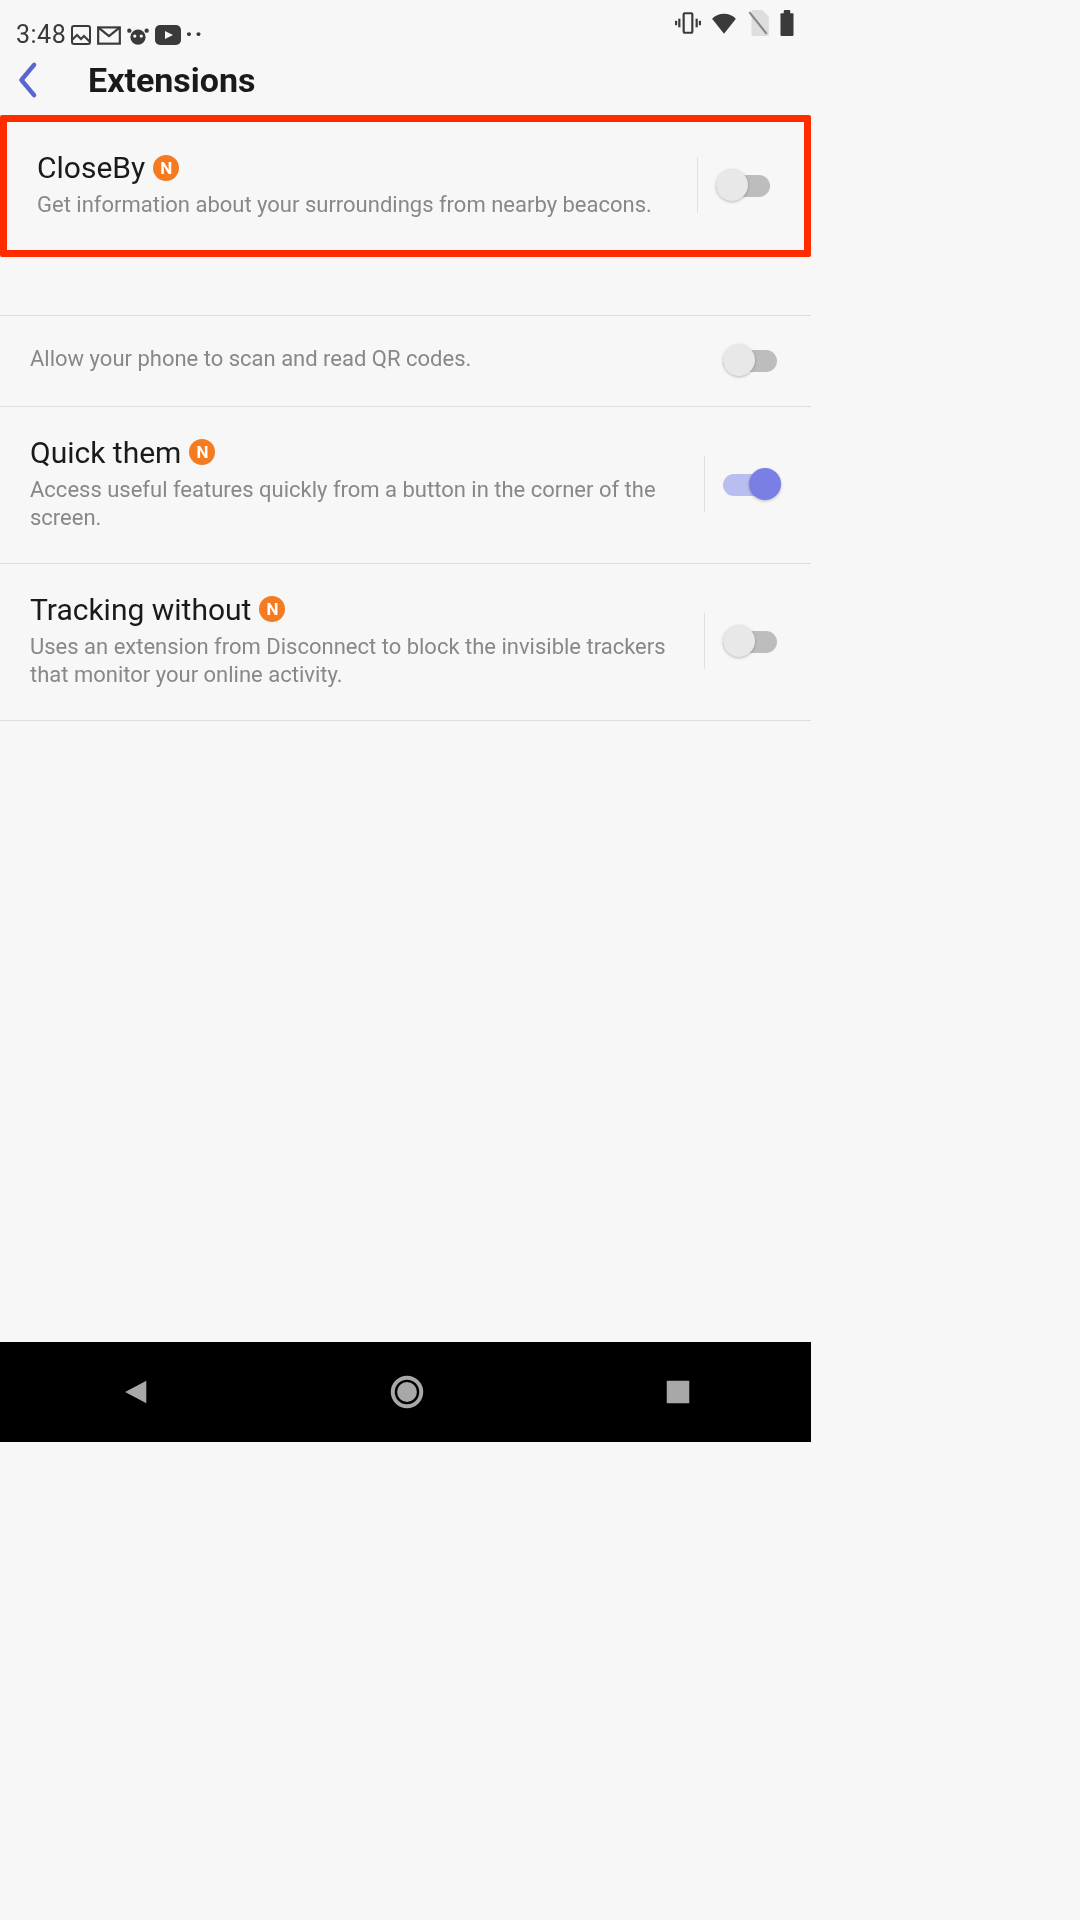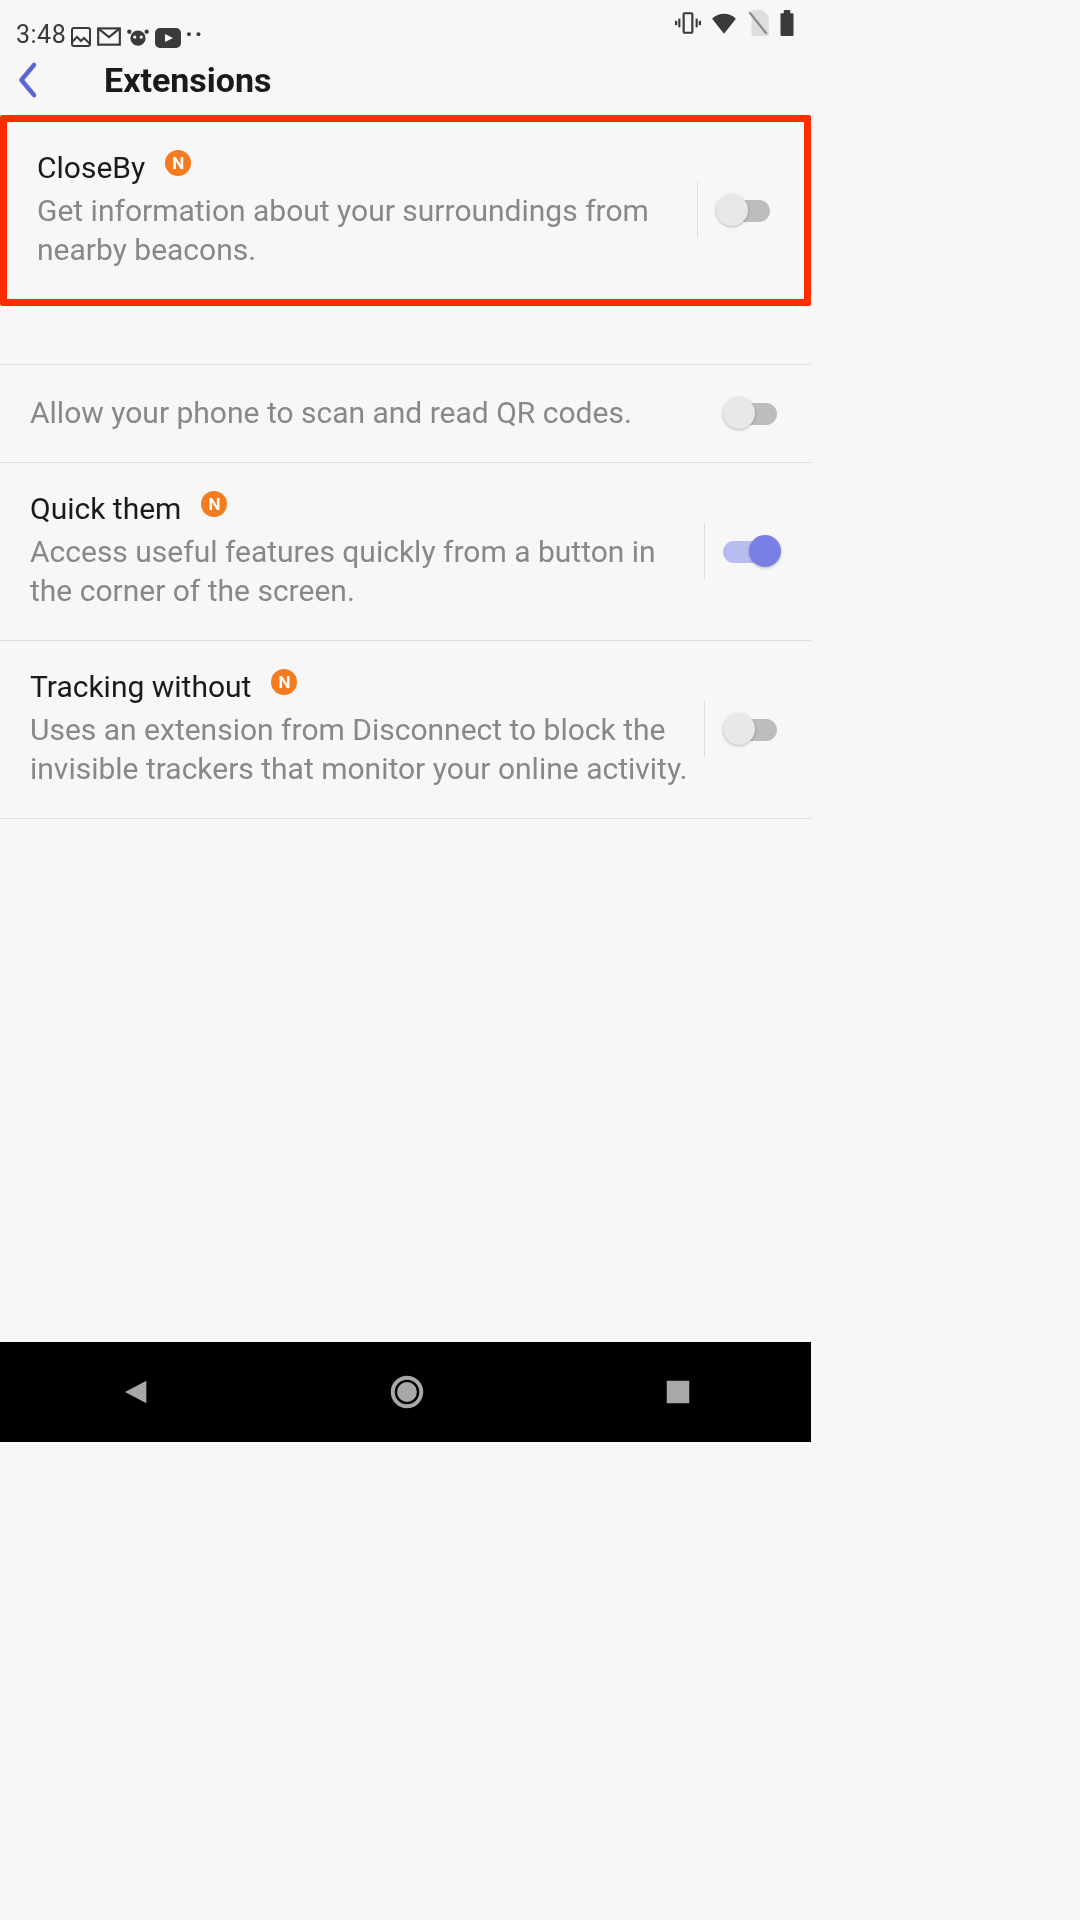--- a/index.html
+++ b/index.html
@@ -21,21 +21,21 @@
       background: #f7f7f7;
       display: flex;
       align-items: center;
       justify-content: space-between;
       padding: 0 16px;
       font-size: 25px;
       color: #3a3a3a;
     }
     .status-left {
       display: flex;
-      align-items: flex-end;
+      align-items: center;
       gap: 3px;
       margin-top: 24px;
     }
     .status-right {
       display: flex;
       align-items: center;
       gap: 10px;
     }
     .status-time {
       font-weight: 400;
@@ -44,21 +44,21 @@
     .status-icon {
       display: inline-flex;
       align-items: center;
       justify-content: center;
     }
     .app-bar {
       height: 70px;
       display: flex;
       align-items: center;
       padding: 0 15px;
-      gap: 61px;
+      gap: 45px;
     }
     .back-btn {
       color: #5866d1;
       display: flex;
       align-items: center;
       cursor: pointer;
     }
     .app-title {
       font-size: 34px;
       font-weight: 700;
@@ -73,30 +73,31 @@
       align-items: center;
       gap: 16px;
       border-bottom: 1px solid #ddd;
       position: relative;
     }
     .item-text {
       flex: 1;
     }
     .item-title-row {
       display: flex;
-      gap: 20px;
+      align-items: center;
+      gap: 8px;
       margin-bottom: 6px;
     }
     .item-title {
       font-size: 30px;
       font-weight: 400;
       color: #1a1a1a;
     }
     .item-desc {
-      font-size: 30px;
+      font-size: 22px;
       color: #888;
       line-height: 1.3;
     }
     .badge {
       width: 26px;
       height: 26px;
       border-radius: 50%;
       background: #f47b20;
       color: white;
       font-size: 17px;

